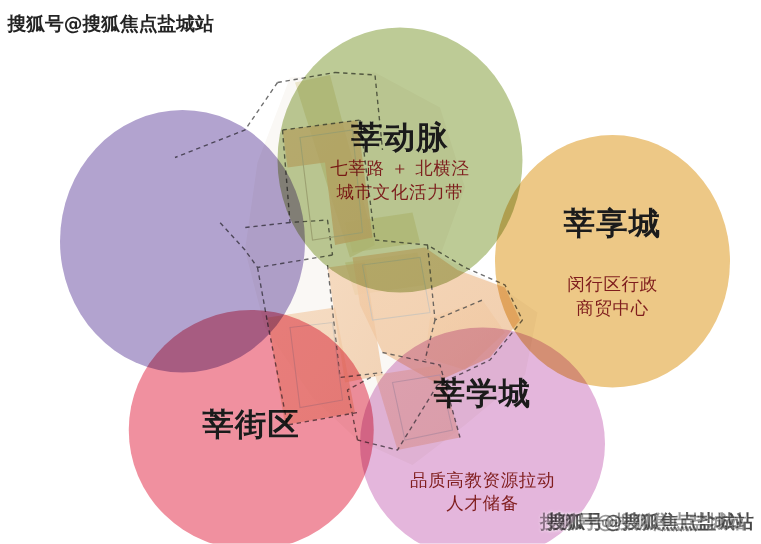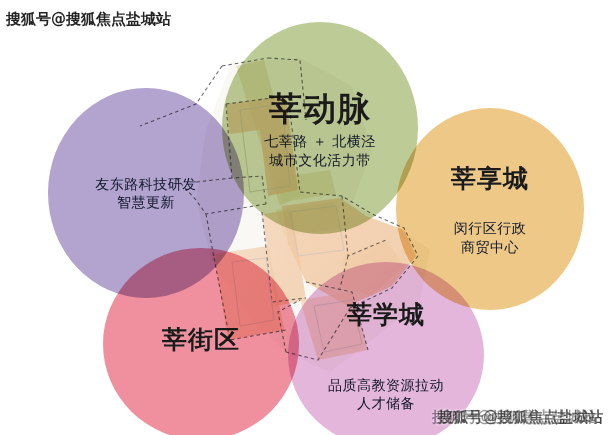--- a/index.html
+++ b/index.html
@@ -18,31 +18,31 @@
   .bubble{
     position:absolute;border-radius:50%;
     display:flex;flex-direction:column;align-items:center;justify-content:center;
     text-align:center;mix-blend-mode:multiply;
   }
   .bubble .title{
     font-weight:bold;color:#1b1b1b;letter-spacing:1px;
     text-shadow:0 0 1px rgba(255,255,255,.25);
   }
   .bubble .sub{
-    color:#0f172a;line-height:1.32;letter-spacing:.5px;
+    color:#7f1d1d;line-height:1.32;letter-spacing:.5px;
   }
   .sub .l{display:block;white-space:nowrap;}
 
   
   #b-zhi{left:48px;top:88px;width:196px;height:210px;background:#b2a3cf;}
   #b-zhi .title{font-size:25px;margin-bottom:12px;}
   #b-zhi .sub{font-size:14px;}
 
   #b-mai{left:222px;top:22px;width:196px;height:212px;background:#bdcb96;}
-  #b-mai .title{font-size:33px;}
+  #b-mai .title{font-size:25px;}
   #b-mai .sub{font-size:14px;}
 
   #b-xiang{left:396px;top:108px;width:188px;height:202px;background:#edc886;}
   #b-xiang .title{font-size:25px;margin-bottom:24px;}
   #b-xiang .sub{font-size:14px;}
 
   #b-jie{left:103px;top:248px;width:196px;height:192px;background:#f0909f;}
   #b-jie .title{font-size:25px;margin-bottom:10px;}
   #b-jie .sub{font-size:14px;}
 
@@ -121,24 +121,20 @@
 
     <g fill="none" stroke="#cfc6bb" stroke-width=".9" opacity=".9">
       <path d="M240 110 L282 104 L290 186 L250 192 Z"></path>
       <path d="M290 212 L336 206 L344 250 L298 256 Z"></path>
       <path d="M232 262 L266 258 L274 320 L240 326 Z"></path>
       <path d="M314 306 L352 300 L362 344 L324 352 Z"></path>
     </g>
   </svg>
 
   <div class="bubble" id="b-zhi" style="background: rgb(178, 163, 207);">
-    <div class="sub">
-      <span class="l">友东路科技研发</span>
-      <span class="l">智慧更新</span>
-    </div>
   </div>
 
   <div class="bubble" id="b-mai" style="background: rgb(189, 203, 150);">
     <div class="title">莘动脉</div>
     <div class="sub">
       <span class="l">七莘路 ＋ 北横泾</span>
       <span class="l">城市文化活力带</span>
     </div>
   </div>
 

